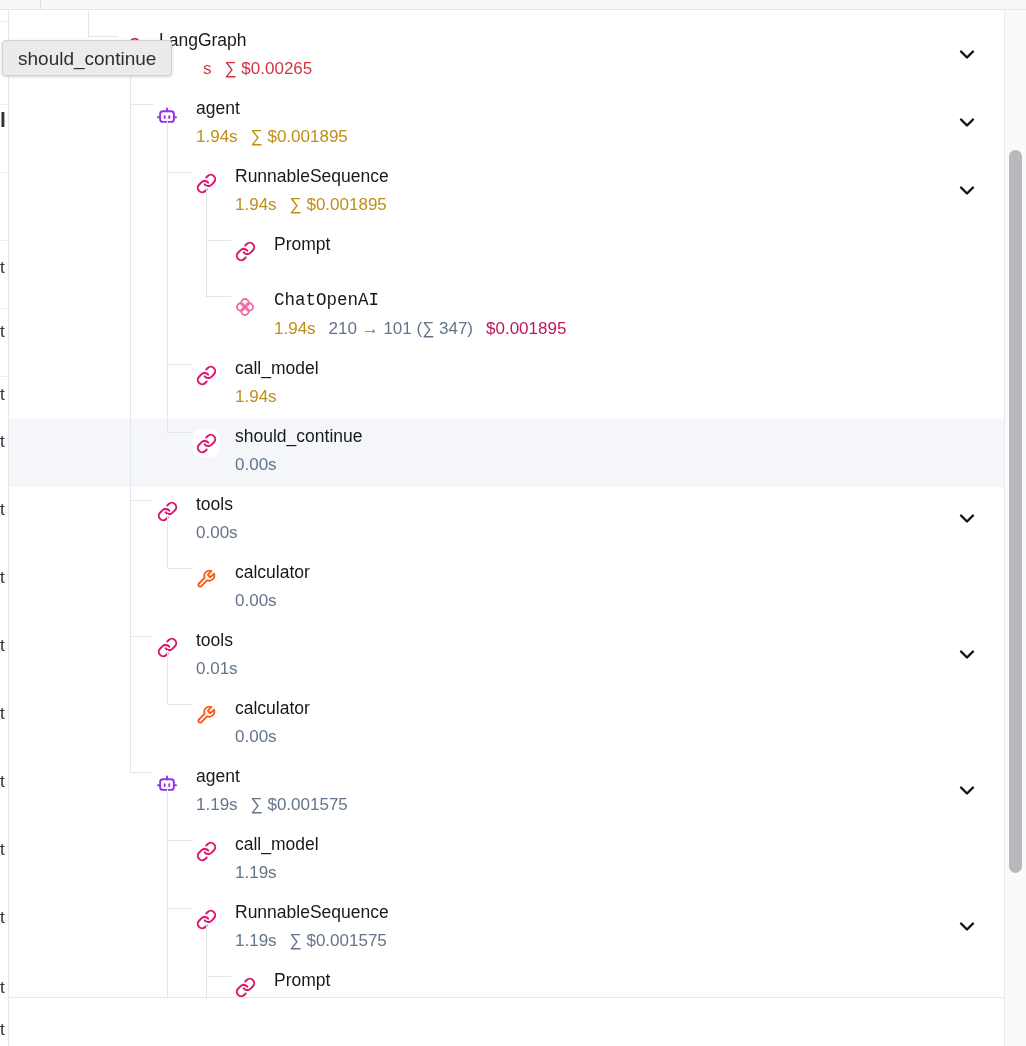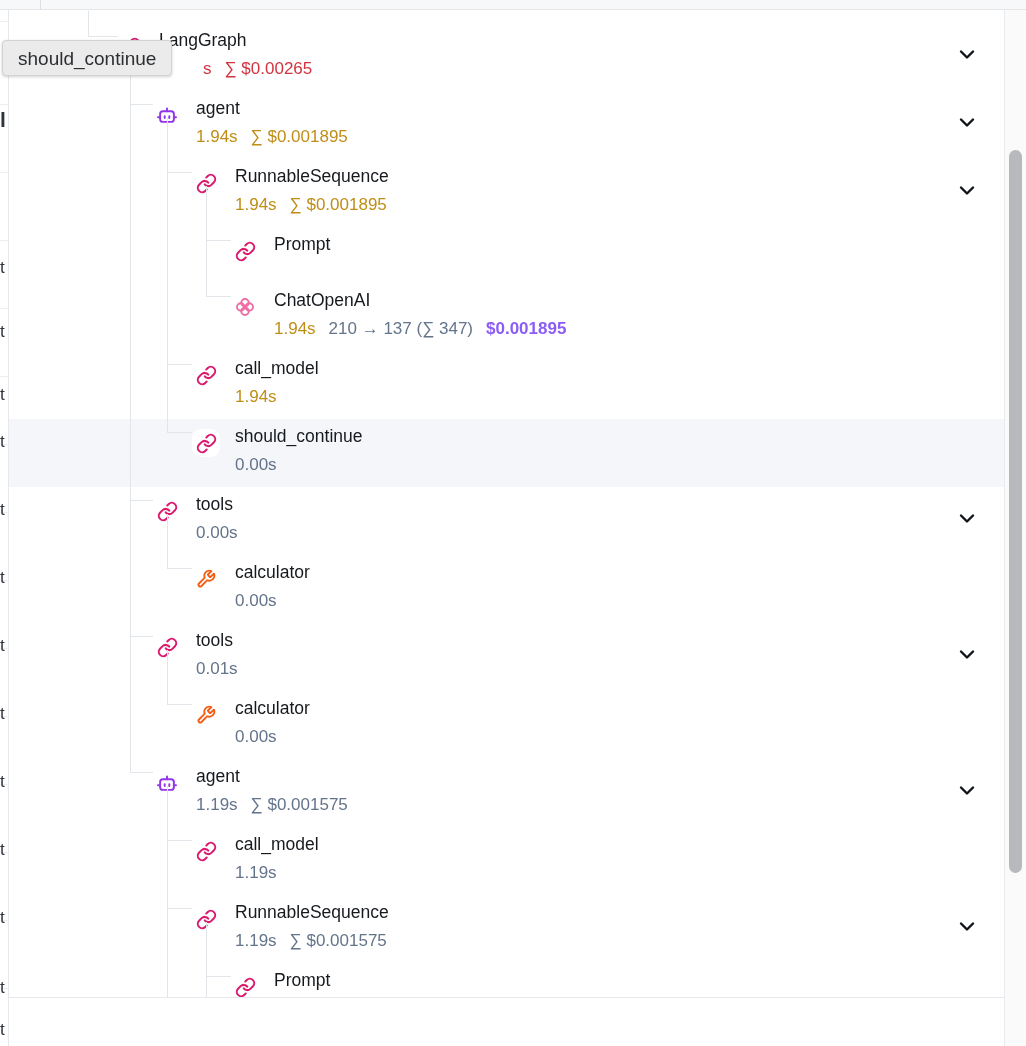--- a/index.html
+++ b/index.html
@@ -134,25 +134,25 @@
       </div>
       <div class="row" data-row="4" style="top: 272px; left: 0px; width: 995px; height: 68px;">
         <div class="icon-wrap" style="left: 222px; top: 10px; color: rgb(239, 109, 165);">
           <svg width="22" height="22" viewBox="0 0 24 24" fill="none" stroke="currentColor" stroke-width="2.1">
             <circle cx="12" cy="7.4" r="4.1"></circle>
             <circle cx="7.4" cy="12" r="4.1"></circle>
             <circle cx="16.6" cy="12" r="4.1"></circle>
             <circle cx="12" cy="16.6" r="4.1"></circle>
           </svg>
         </div>
-        <div class="row-title" style="left: 265px;">ChatOpenAI</div>
+        <div class="row-title" style="left: 265px; font-family: Liberation Mono, monospace;">ChatOpenAI</div>
         <div class="row-stats" style="left: 265px;">
           <span style="color: rgb(191, 142, 23);">1.94s</span>
-          <span style="color: rgb(100, 116, 139);">210 → 137 (∑ 347)</span>
-          <span style="color: #8b5cf6; font-weight: bold;">$0.001895</span>
+          <span style="color: rgb(100, 116, 139);">210 → 101 (∑ 347)</span>
+          <span style="color: #be185d;">$0.001895</span>
         </div>
       </div>
       <div class="row" data-row="5" style="top: 340px; left: 0px; width: 995px; height: 68px;">
         <div class="icon-wrap" style="left: 183px; top: 10px; color: rgb(218, 26, 110);">
           <svg width="21" height="21" viewBox="0 0 24 24" fill="none" stroke="currentColor" stroke-width="2.3" stroke-linecap="round" stroke-linejoin="round">
             <path d="M10 13a5 5 0 0 0 7.54.54l3-3a5 5 0 0 0-7.07-7.07l-1.72 1.71"></path>
             <path d="M14 11a5 5 0 0 0-7.54-.54l-3 3a5 5 0 0 0 7.07 7.07l1.71-1.71"></path>
           </svg>
         </div>
         <div class="row-title" style="left: 226px;">call_model</div>

